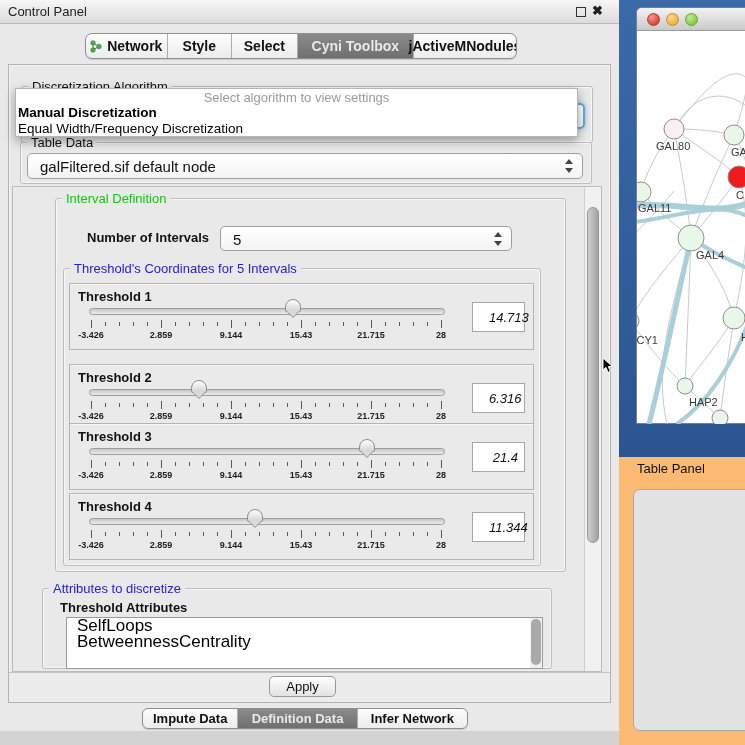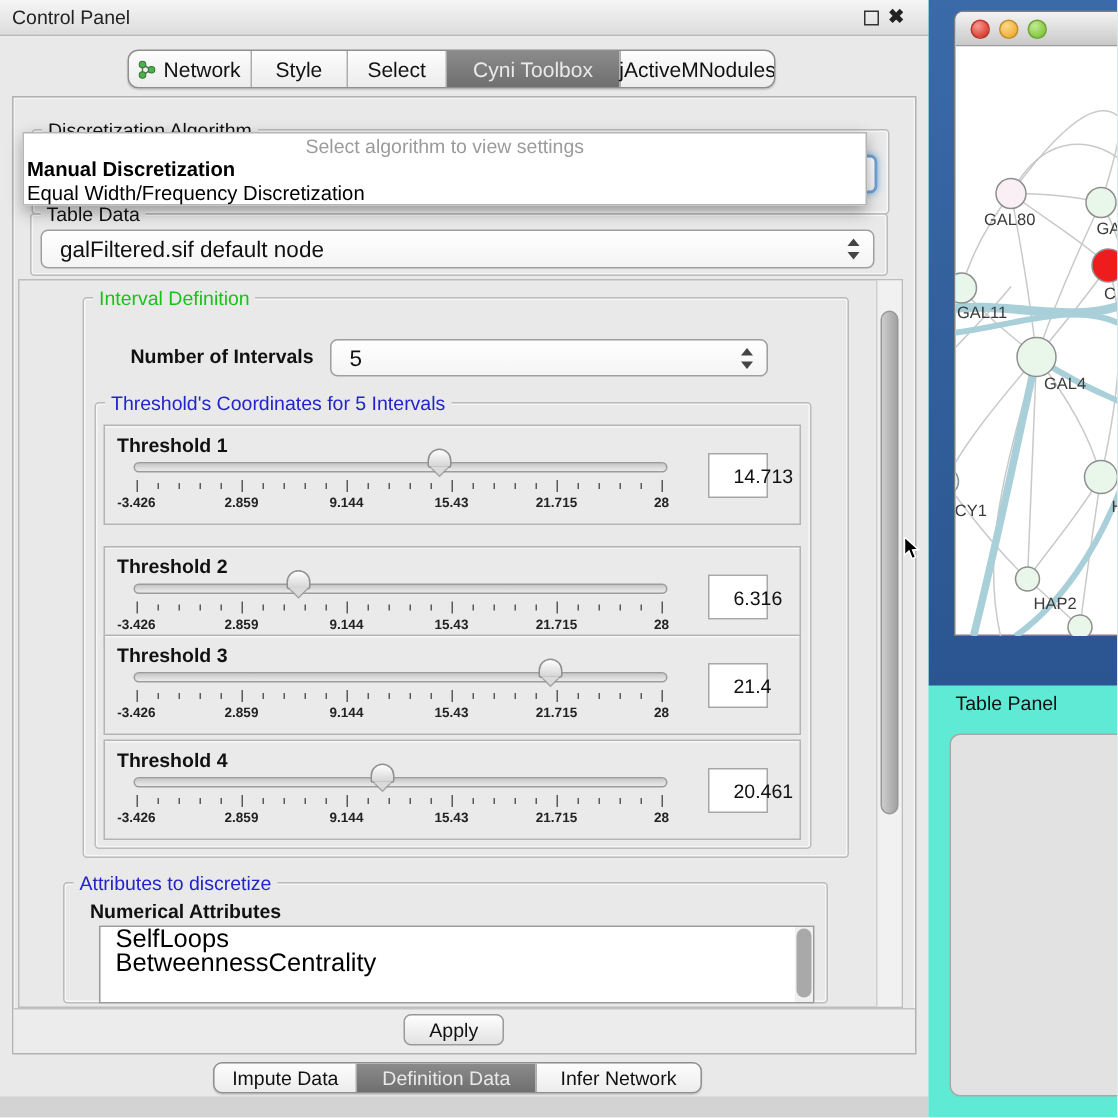--- a/index.html
+++ b/index.html
@@ -11,21 +11,21 @@
   
   #left-panel { left:0; top:0; width:619px; height:745px; background:#e9e9e9; }
   #titlebar { left:0; top:0; width:740px; height:24px;
     background:linear-gradient(#f6f6f6,#dcdcdc); border-bottom:1px solid #b9b9b9; }
   #titlebar .title { position:absolute; left:8px; top:4px; font-size:13px; color:#222; }
   #float-btn { position:absolute; left:576px; top:7px; width:10px; height:10px; border:1.6px solid #333; background:transparent; }
   #close-btn { position:absolute; left:592px; top:3px; font-size:13px; font-weight:bold; color:#222; }
 
   
   .seg-bar { display:flex; border:1px solid #8f8f8f; border-radius:7px; overflow:hidden;
-    background:linear-gradient(#fdfdfd,#ececec); box-shadow:0 1px 1px rgba(0,0,0,.15); }
+    background:linear-gradient(#fdfdfd,#ececec); box-shadow:0 1px 1px rgba(0,0,0,.15);font-weight:bold; }
   .seg { display:flex; align-items:center; justify-content:center; gap:5px;
     border-right:1px solid #adadad; color:#111; cursor:default; white-space:nowrap; }
   .seg:last-child { border-right:none; }
   .seg.selected { background:linear-gradient(#8b8b8b,#6f6f6f); color:#e9e9e9; }
   #tabbar { left:85px; top:33px; width:432px; height:26px; }
   #tabbar .seg { font-size:14px; }
   #bottom-tabs { left:142px; top:708px; width:326px; height:21px; border-radius:6px; }
   #bottom-tabs .seg { font-size:13px; }
 
   #content-pane { left:8px; top:64px; width:603px; height:639px;
@@ -73,37 +73,37 @@
   .thr-track { position:absolute; left:19px; top:24px; width:356px; height:7px;
     border:1px solid #9c9c9c; border-radius:4px; background:linear-gradient(#c7c7c7,#ebebeb); }
   .thr-thumb { position:absolute; top:15px; width:16px; height:13px;
     background:linear-gradient(#fefefe,#d5d5d5); border:1px solid #8f8f8f;
     border-radius:8px 8px 2px 2px; }
   .thr-thumb::after { content:""; position:absolute; left:1px; top:11px; width:0; height:0;
     border-left:6.5px solid transparent; border-right:6.5px solid transparent;
     border-top:6px solid #dadada; filter:drop-shadow(0 1px 0 #8f8f8f); }
   .tickline { position:absolute; width:1px; background:#5a5a5a; }
   .ticklabel { position:absolute; width:44px; text-align:center; font-size:9px; font-weight:bold; color:#222; }
-  .thr-value { position:absolute; left:402px; top:18px; width:40px; height:30px; background:#fff;
-    border:1px solid #a7a7a7; font-size:13px; text-align:right; padding:7px 6px 0 16px; }
+  .thr-value { position:absolute; left:402px; top:18px; width:53px; height:30px; background:#fff;
+    border:1px solid #a7a7a7; font-size:13px; text-align:right; padding:7px 6px 0 16px;font-style:italic; }
 
   
   #attr-list { left:66px; top:617px; width:477px; height:52px; background:#fff;
     border:1px solid #9a9a9a; overflow:hidden; }
   .attr-item { font-size:17px; padding-left:10px; line-height:15.5px; color:#000; }
   #attr-scroll { left:530px; top:618px; width:12px; height:50px; background:#f0f0f0; }
   #attr-thumb { left:531px; top:619px; width:10px; height:46px; border-radius:5px; background:#a9a9a9; }
 
   #footer-band { left:9px; top:672px; width:601px; height:30px; background:#ececec; border-top:1px solid #c3c3c3; }
   #apply-btn { left:269px; top:676px; width:67px; height:21px; border:1px solid #9a9a9a; border-radius:5px;
     background:linear-gradient(#fefefe,#e2e2e2); text-align:center; line-height:19px; font-size:13px; }
   #left-bottom-strip { left:0; top:731px; width:619px; height:14px; background:#d3d3d3; }
 
   
-  #right-region { left:619px; top:0; width:126px; height:745px; background:#5eead4; overflow:hidden; }
+  #right-region { left:619px; top:0; width:126px; height:745px; background:#fdba74; overflow:hidden; }
   #desktop-blue { position:absolute; left:0; top:0; width:126px; height:457px;
     background:linear-gradient(180deg,#3a6aa8,#2b5590); }
   #net-window { position:absolute; left:17px; top:7px; width:120px; height:417px;
     border:1px solid #7e7e7e; border-radius:6px 6px 0 0; background:#fff; }
   #net-titlebar { position:absolute; left:0; top:0; width:100%; height:23px;
     background:linear-gradient(#f3f3f3,#c9c9c9); border-bottom:1px solid #9a9a9a; border-radius:5px 5px 0 0; }
   .tlight { position:absolute; top:5px; width:13px; height:13px; border-radius:50%; }
   #net-canvas { position:absolute; left:0; top:23px; width:109px; height:393px; }
 
   #table-panel-title { position:absolute; left:18px; top:461px; font-size:13px; color:#111; }
@@ -346,28 +346,28 @@
           <div class="tickline" style="left: 287px; top: 38px; height: 4px;"></div>
           <div class="tickline" style="left: 301px; top: 36px; height: 8px;"></div>
           <div class="ticklabel" style="left: 279px; top: 46px;">21.715</div>
           <div class="tickline" style="left: 315px; top: 38px; height: 4px;"></div>
           <div class="tickline" style="left: 329px; top: 38px; height: 4px;"></div>
           <div class="tickline" style="left: 343px; top: 38px; height: 4px;"></div>
           <div class="tickline" style="left: 357px; top: 38px; height: 4px;"></div>
           <div class="tickline" style="left: 371px; top: 36px; height: 8px;"></div>
           <div class="ticklabel" style="left: 349px; top: 46px;">28</div>
           <div class="thr-thumb" style="left: 177.498px;"></div>
-          <div class="thr-value">20.461</div>
+          <div class="thr-value">11.344</div>
         </div>
       </div>
 
     <div class="group" style="left:42px; top:588px; width:510px; height:81px;">
       <span class="gtitle blue">Attributes to discretize</span>
     </div>
-    <div class="abs" style="left:60px; top:600px; font-weight:bold;">Numerical Attributes</div>
+    <div class="abs" style="left:60px; top:600px; font-weight:bold;">Threshold Attributes</div>
     <div id="attr-list" class="abs">
         <div class="attr-item">SelfLoops</div>
         <div class="attr-item">BetweennessCentrality</div>
       </div>
     <div id="attr-scroll" class="abs"></div>
     <div id="attr-thumb" class="abs"></div>
 
     <div id="footer-band" class="abs"></div>
     <div id="apply-btn" class="abs">Apply</div>
 

